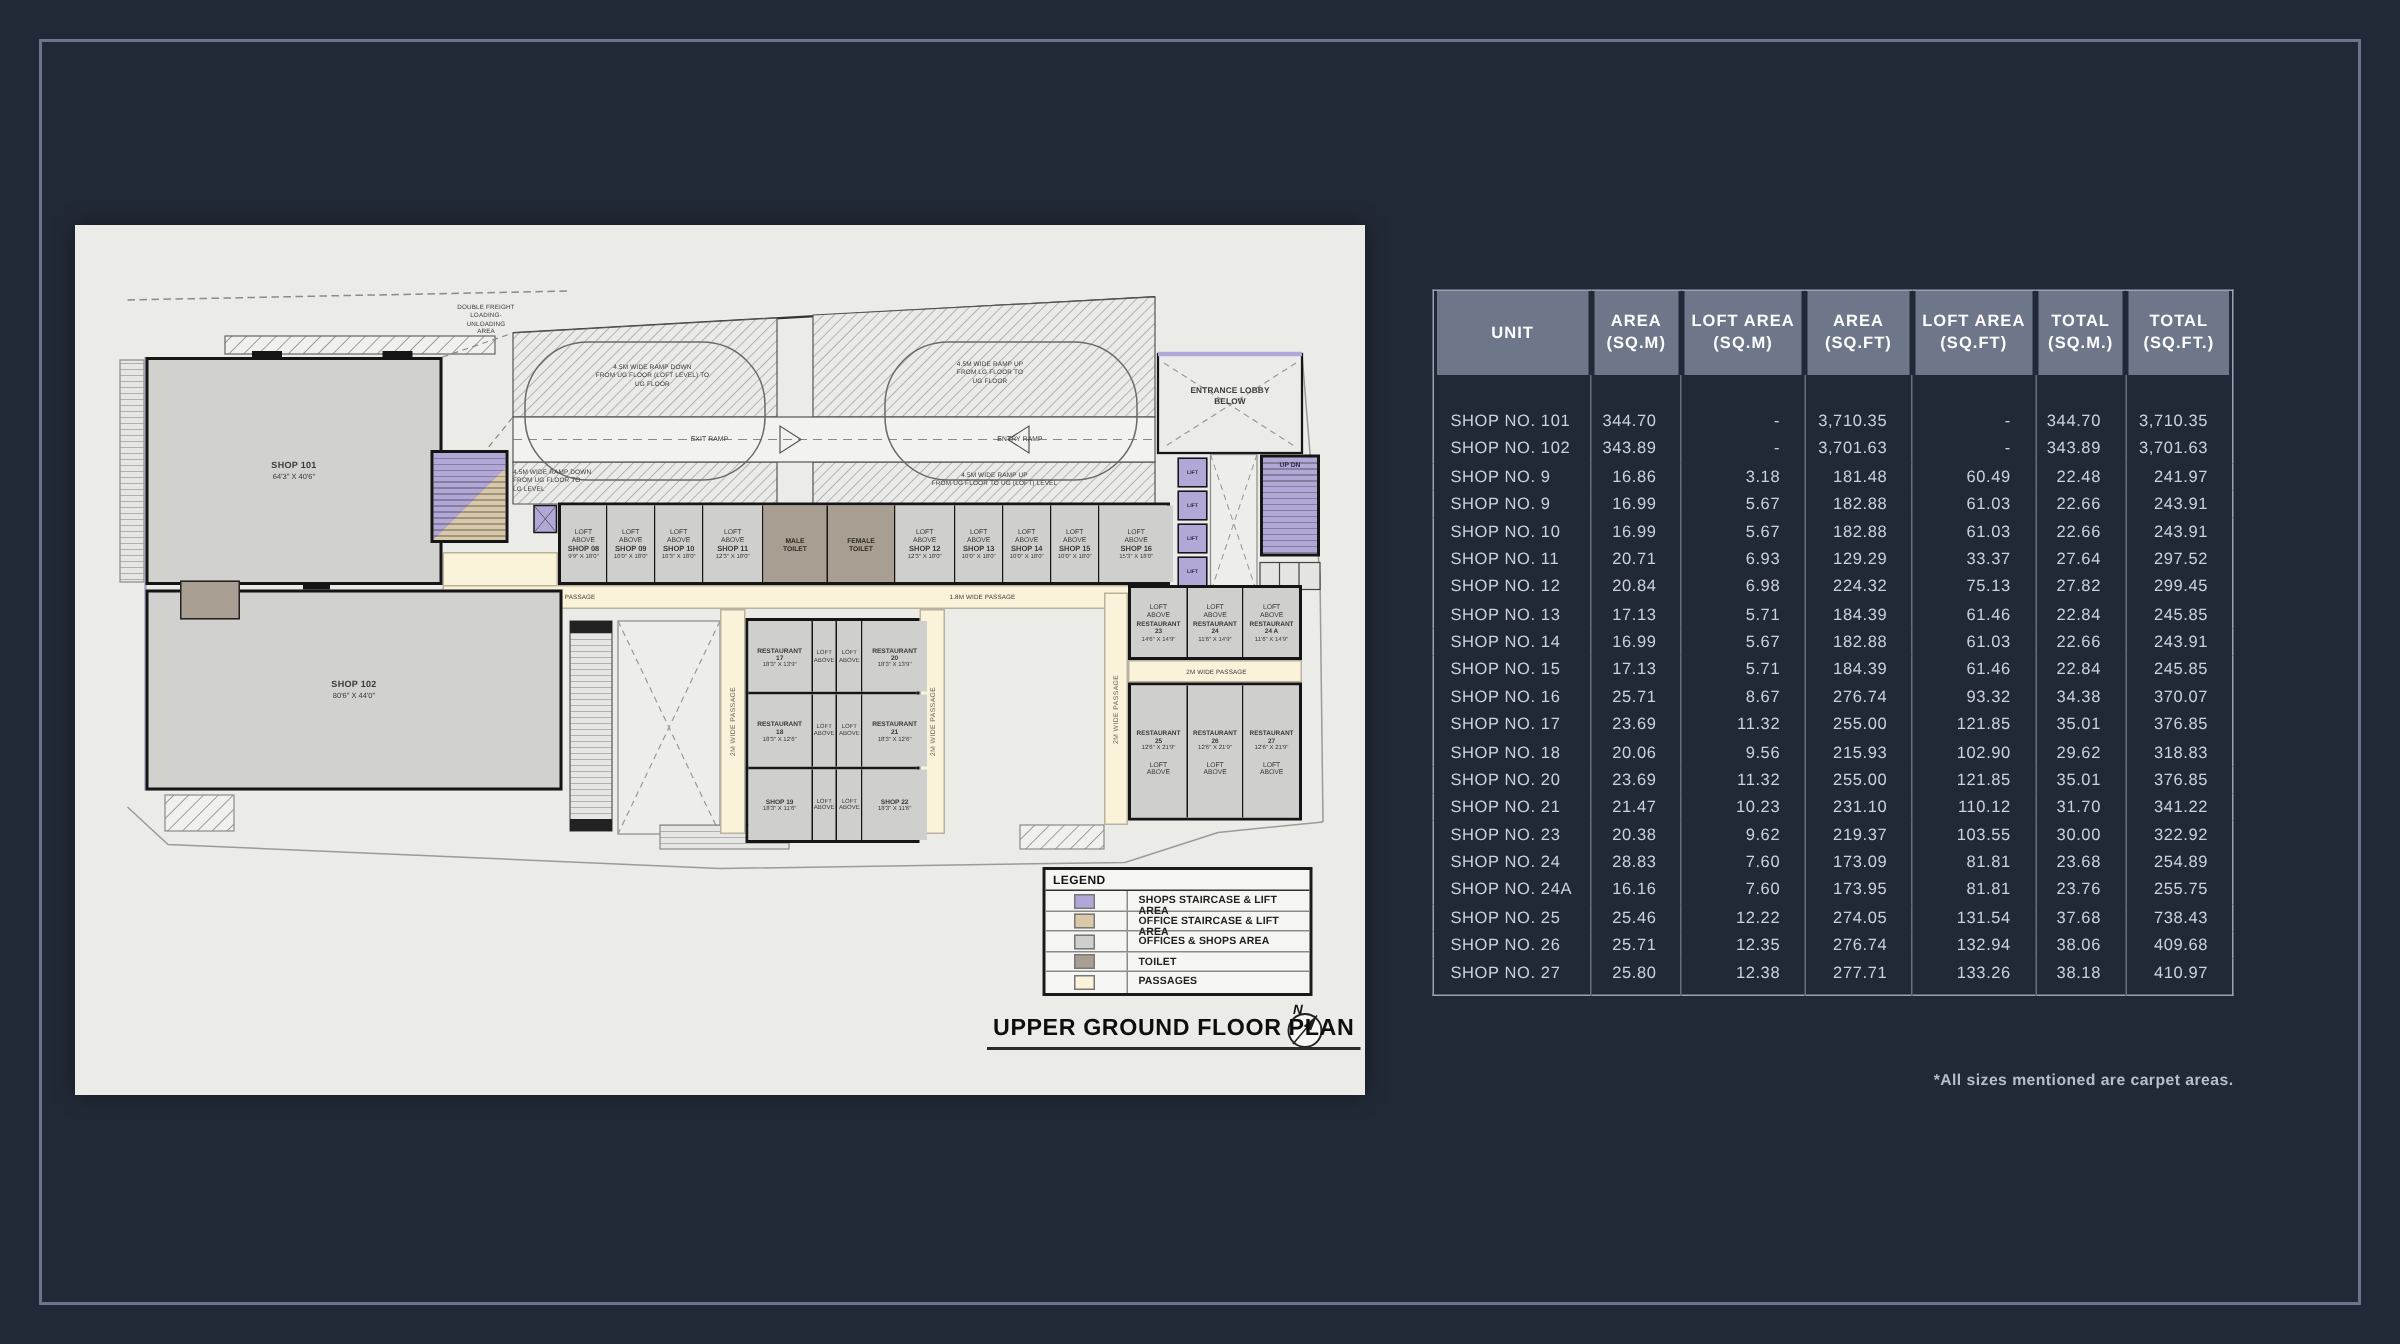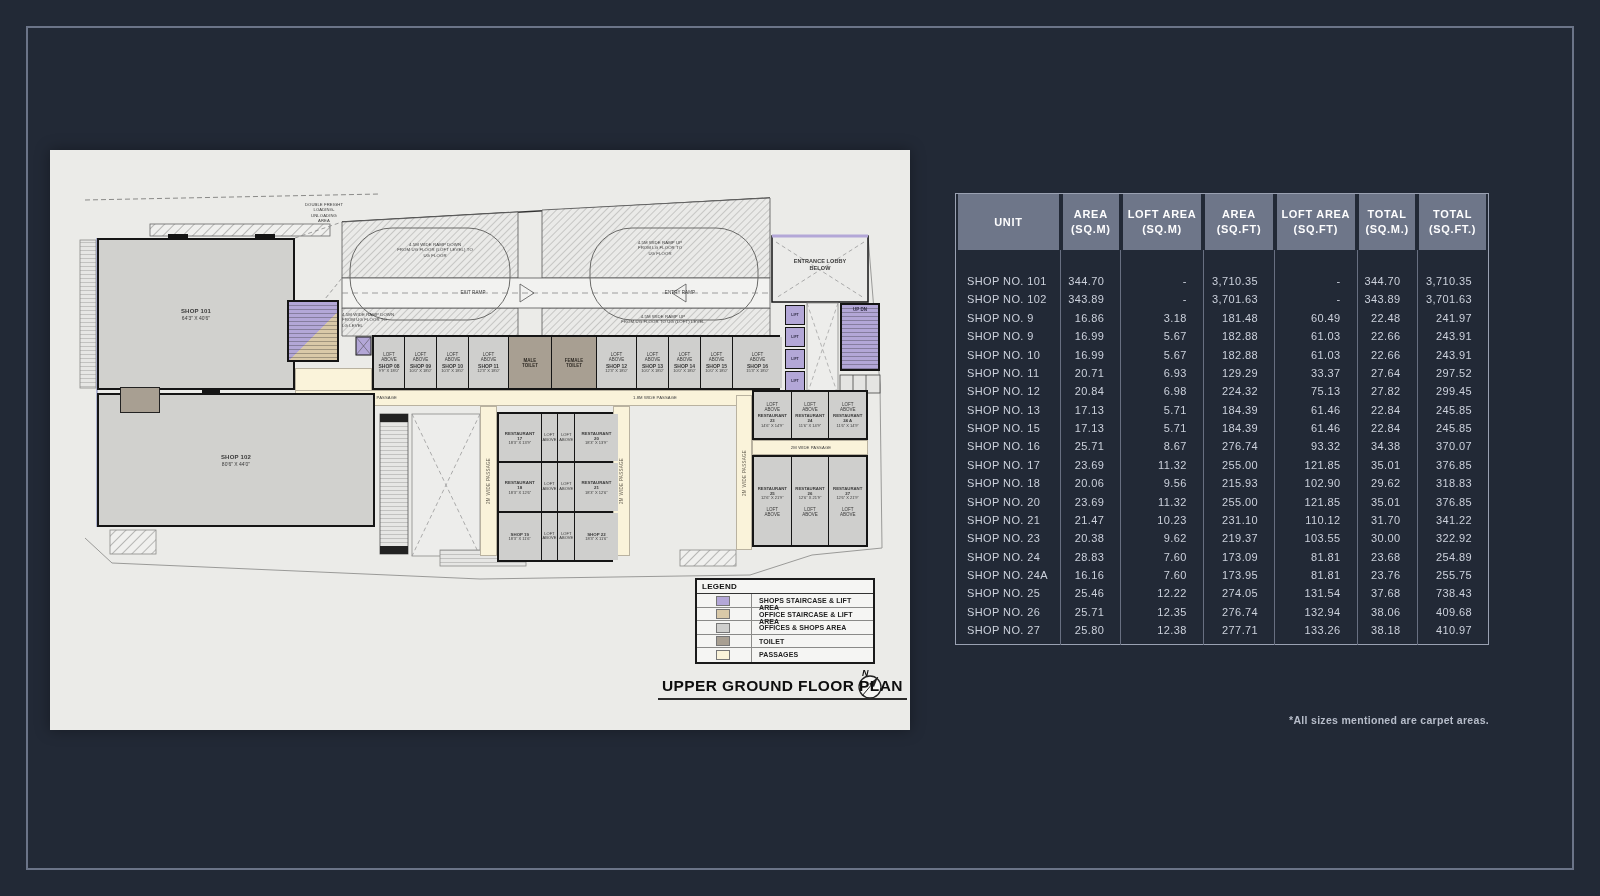--- a/index.html
+++ b/index.html
@@ -533,20 +533,29 @@
           <tr>
             <td>SHOP NO. 13</td>
             <td>17.13</td>
             <td>5.71</td>
             <td>184.39</td>
             <td>61.46</td>
             <td>22.84</td>
             <td>245.85</td>
           </tr>
           <tr>
+            <td>SHOP NO. 14</td>
+            <td>16.99</td>
+            <td>5.67</td>
+            <td>182.88</td>
+            <td>61.03</td>
+            <td>22.66</td>
+            <td>243.91</td>
+          </tr>
+          <tr>
             <td>SHOP NO. 15</td>
             <td>17.13</td>
             <td>5.71</td>
             <td>184.39</td>
             <td>61.46</td>
             <td>22.84</td>
             <td>245.85</td>
           </tr>
           <tr>
             <td>SHOP NO. 16</td>

